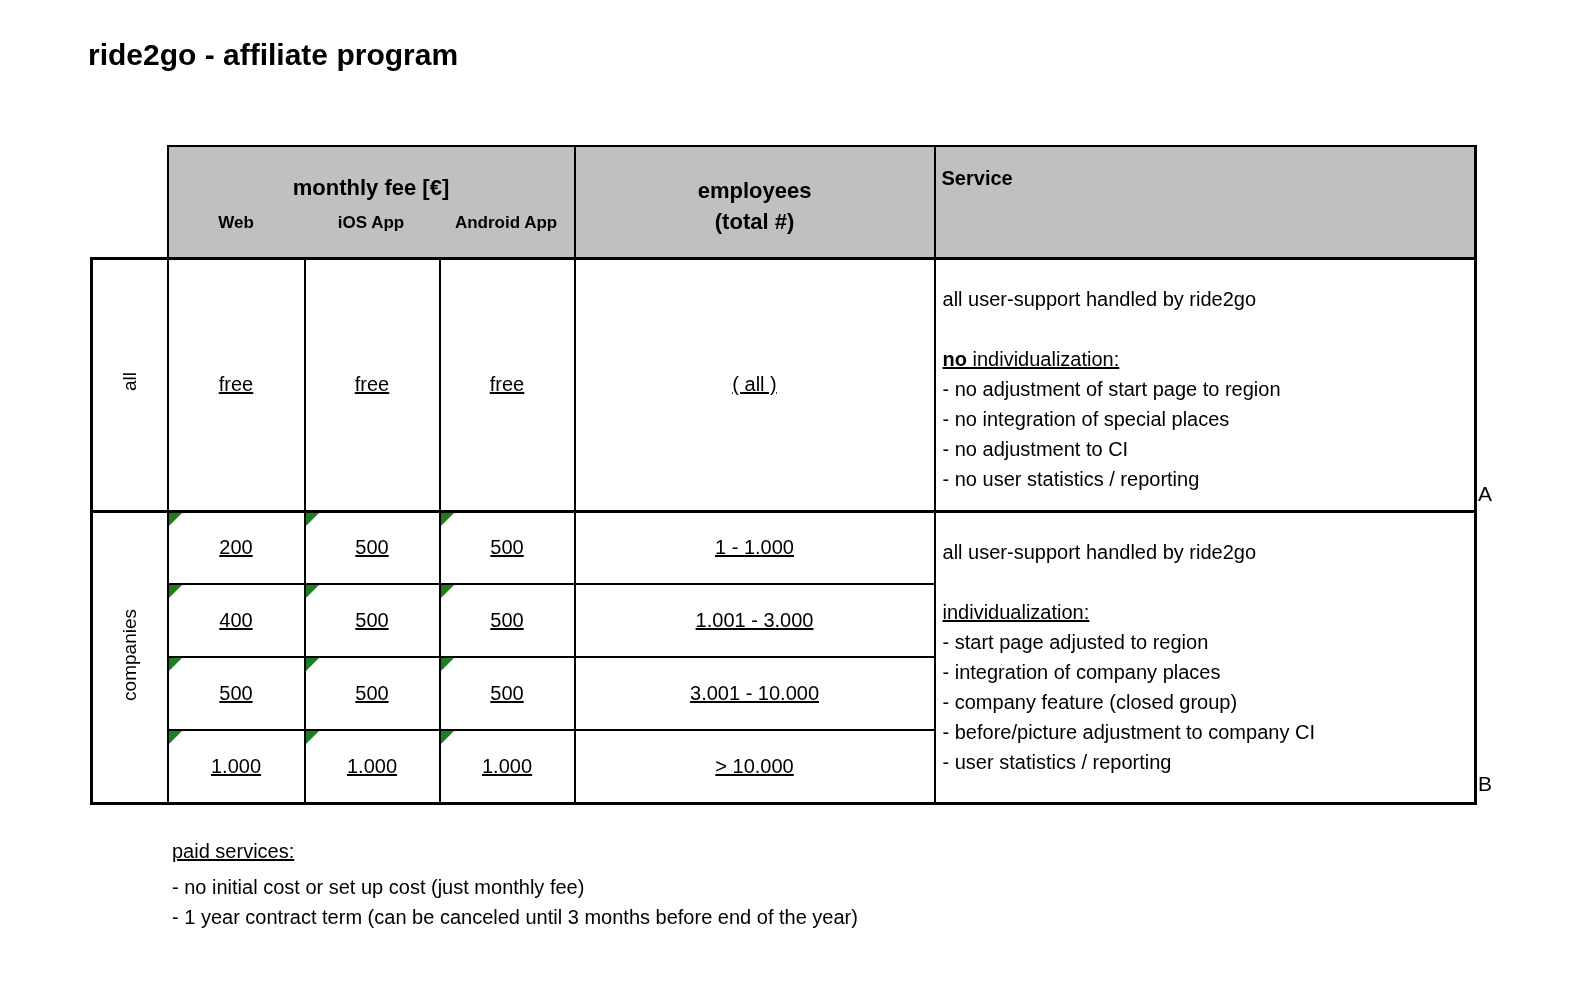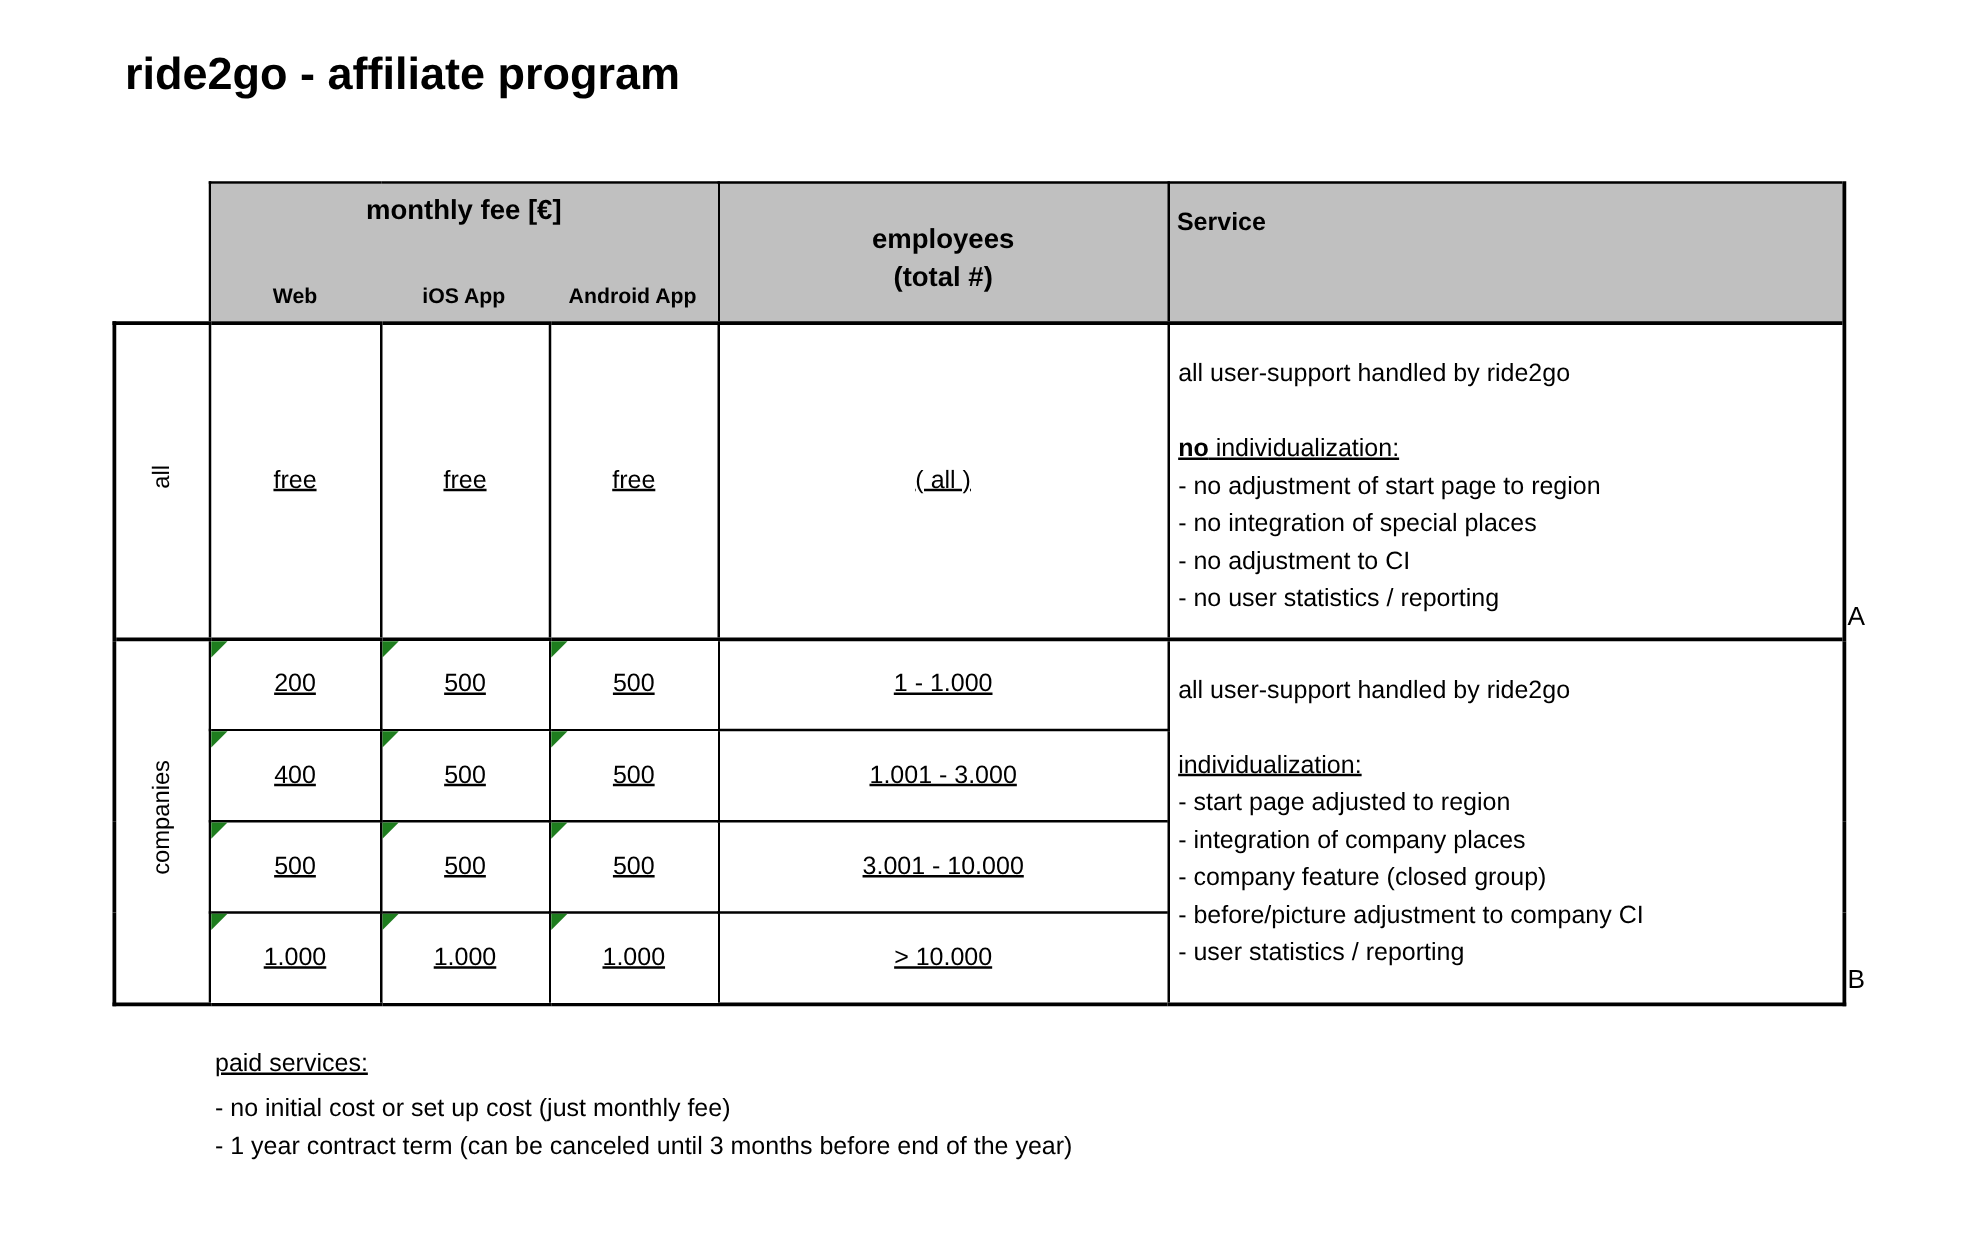--- a/index.html
+++ b/index.html
@@ -10,23 +10,23 @@
   }
   .canvas {
     position: relative;
     width: 1572px;
     height: 995px;
     background: #ffffff;
     overflow: hidden;
   }
   .page-title {
     position: absolute;
-    left: 100px;
+    left: 88px;
     top: 38px;
-    font-size: 36px;
+    font-size: 30px;
     font-weight: bold;
     letter-spacing: 0px;
   }
   table.pricing {
     position: absolute;
     left: 90px;
     top: 145px;
     border-collapse: collapse;
     table-layout: fixed;
     width: 1384px;
@@ -34,25 +34,25 @@
   td, th { border: 2px solid #000000; }
   td.corner-blank { border: none; background: transparent; }
 
   
   .hdr { background: var(--hdr-bg, #c0c0c0); vertical-align: top; }
   .hdr-fee { position: relative; }
   .fee-title {
     text-align: center;
     font-weight: bold;
     font-size: 22px;
-    margin-top: 8px;
+    margin-top: 28px;
   }
   .platform-row {
     position: absolute;
-    left: 0; right: 0; bottom: 10px;
+    left: 0; right: 0; bottom: 24px;
     display: flex;
   }
   .platform-row span {
     flex: 1 1 33.33%;
     text-align: center;
     font-weight: bold;
     font-size: 17px;
   }
   .hdr-emp { text-align: center; font-weight: bold; font-size: 22px; padding-top: 28px; line-height: 31px; }
   .hdr-service { font-weight: bold; font-size: 20px; padding: 20px 0 0 6px; }

